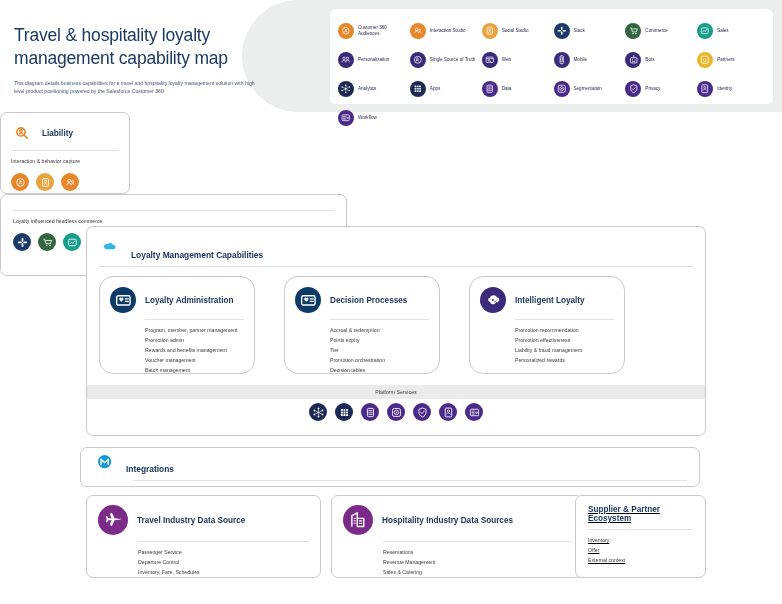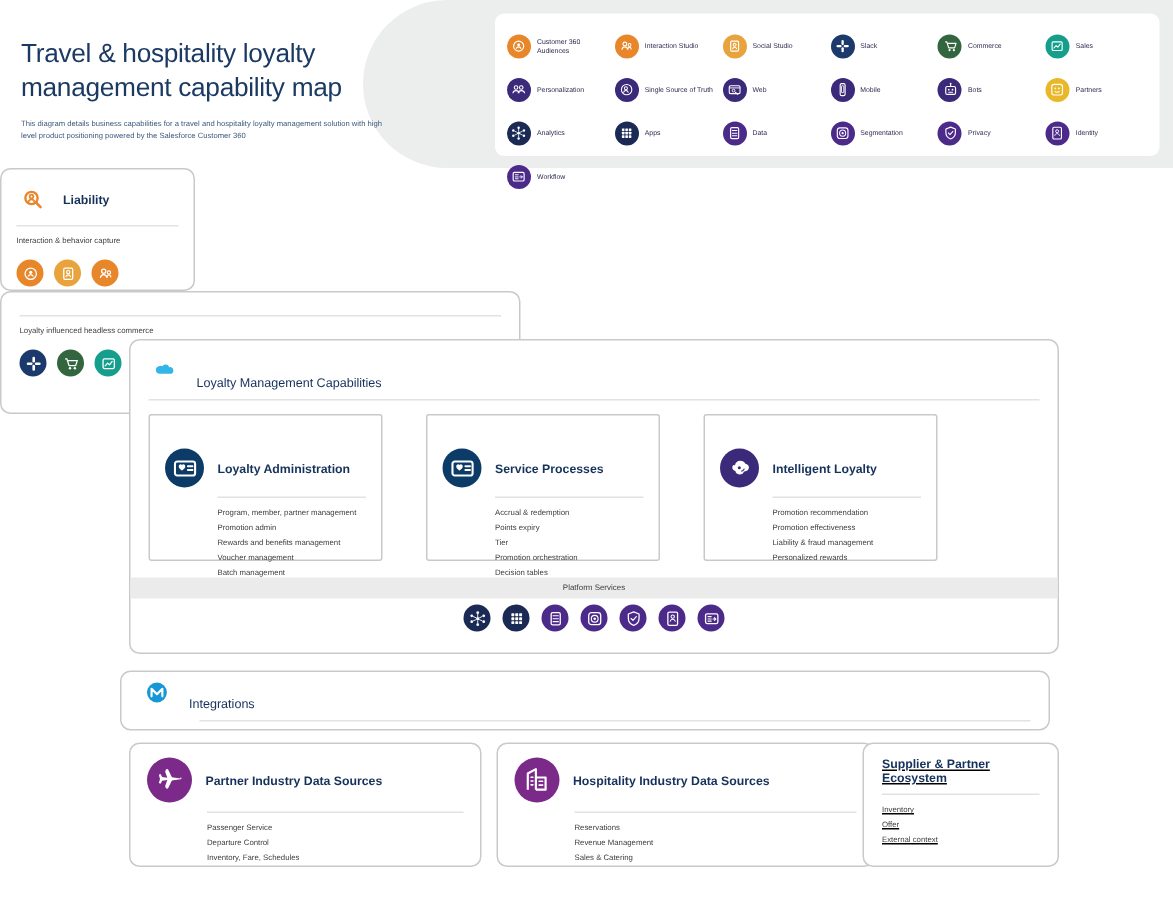--- a/index.html
+++ b/index.html
@@ -72,26 +72,26 @@
 
   .hd-rule { margin-top: 6px; }
   .icon-row { display: flex; gap: 7px; margin-top: 7px; }
 
   
   #block-loyalty {
     position: absolute; left: 86px; top: 226px;
     width: 620px; height: 210px; padding: 9px 12px 0 12px;
   }
   .block-hd { display: flex; align-items: center; gap: 10px; }
-  .block-title { font-size: 8.4px; font-weight: 400; color: #16325c; margin-top: 14px; }
+  .block-title { font-size: 8.4px; font-weight: 700; color: #16325c; margin-top: 14px; }
   .sub-cards { display: flex; gap: 29px; margin-top: 9px; }
   .sub-card {
     width: 156px; height: 98px; background: #fff;
-    border: 1px solid #c9c9c9; border-radius: 2px;
-    padding: 22px 10px;
+    border: 1px solid #c9c9c9; border-radius: 14px;
+    padding: 10px 10px;
   }
   .platform-bar {
     position: absolute; left: 0; right: 0; top: 158px;
     height: 14px; background: #ebebeb;
     display: flex; align-items: center; justify-content: center;
   }
   .platform-label { font-size: 5.3px; color: #3d3d3d; }
   .platform-icons {
     position: absolute; left: 0; right: 0; top: 176px;
     display: flex; justify-content: center; gap: 8px;
@@ -498,21 +498,21 @@
         </div>
         <div class="sub-card">
           <div class="card-hd">
             <span class="ic" style="width: 26px; height: 26px; background: rgb(11, 59, 102);">
               <svg width="18.72" height="18.72" viewBox="0 0 24 24">
                 <rect x="3.4" y="6" width="17.2" height="12" rx="2" fill="none" stroke="#fff" stroke-width="1.8"></rect>
                 <path d="M9.4 13.6s-2.8-1.7-2.8-3.4A1.6 1.6 0 0 1 9.4 9a1.6 1.6 0 0 1 2.8 1.2c0 1.7-2.8 3.4-2.8 3.4z" fill="#fff"></path>
                 <path d="M14.4 10h4M14.4 13.2h4" stroke="#fff" stroke-width="1.6" stroke-linecap="round"></path>
               </svg>
             </span>
-            <span class="card-title">Service Processes</span>
+            <span class="card-title">Decision Processes</span>
           </div>
           <div class="rule hd-rule" style="margin-left: 35px;"></div>
           <div class="list" style="margin-left: 35px;">
             <div class="li">Accrual &amp; redemption</div>
             <div class="li">Points expiry</div>
             <div class="li">Tier</div>
             <div class="li">Promotion orchestration</div>
             <div class="li">Decision tables</div>
           </div>
         </div>
@@ -621,21 +621,21 @@
     <div class="rule" style="margin-top:6px;margin-left:40px"></div>
   </div>
 
   <div class="card" id="card-travel">
     <div class="card-hd">
       <span class="ic" style="width: 30px; height: 30px; background: rgb(123, 42, 138);">
           <svg width="21.599999999999998" height="21.599999999999998" viewBox="0 0 24 24">
             <path d="M20.4 11.2l-6.4-1-2.7-5.6a1 1 0 0 0-1.8 0L9 6.1l1.6 4.5-3.8-.6-1.2-2.2-1.3.6.9 3-.9 3 1.3.6 1.2-2.2 3.8-.6L9 16.7l.5 1.5a1 1 0 0 0 1.8 0l2.7-5.6 6.4-1a.7.7 0 0 0 0-1.4z" fill="#fff"></path>
           </svg>
         </span>
-      <span class="card-title">Partner Industry Data Sources</span>
+      <span class="card-title">Travel Industry Data Source</span>
     </div>
     <div class="rule hd-rule" style="margin-left:40px"></div>
     <div class="list" id="travel-items" style="margin-left:40px">
         <div class="li">Passenger Service</div>
         <div class="li">Departure Control</div>
         <div class="li">Inventory, Fare, Schedules</div>
       </div>
   </div>
 
   <div class="card" id="card-hospitality">

